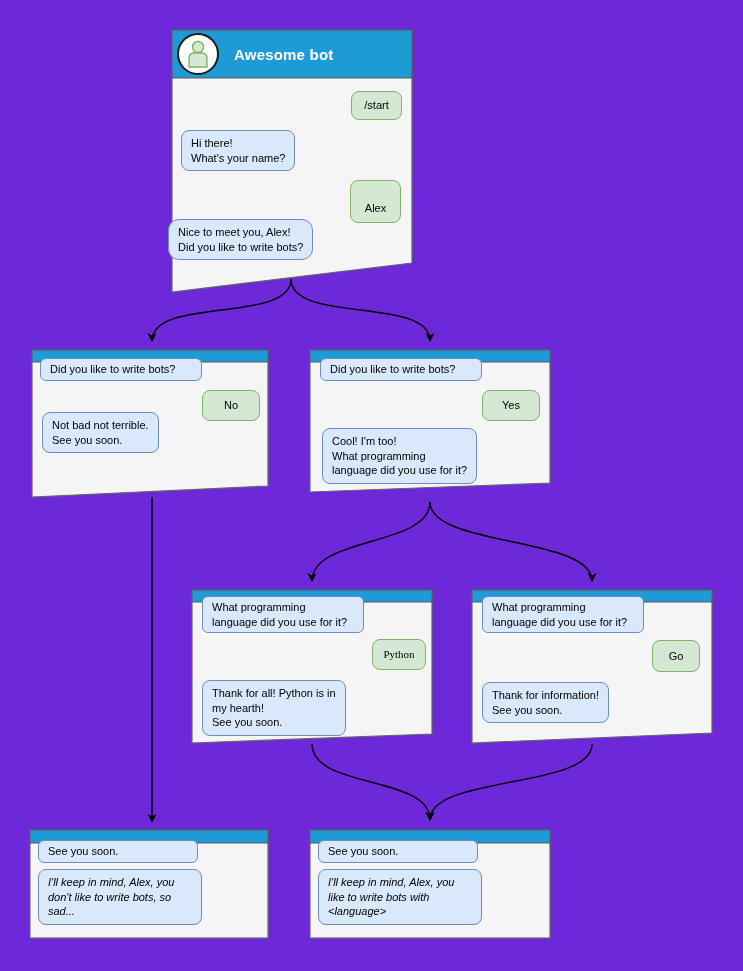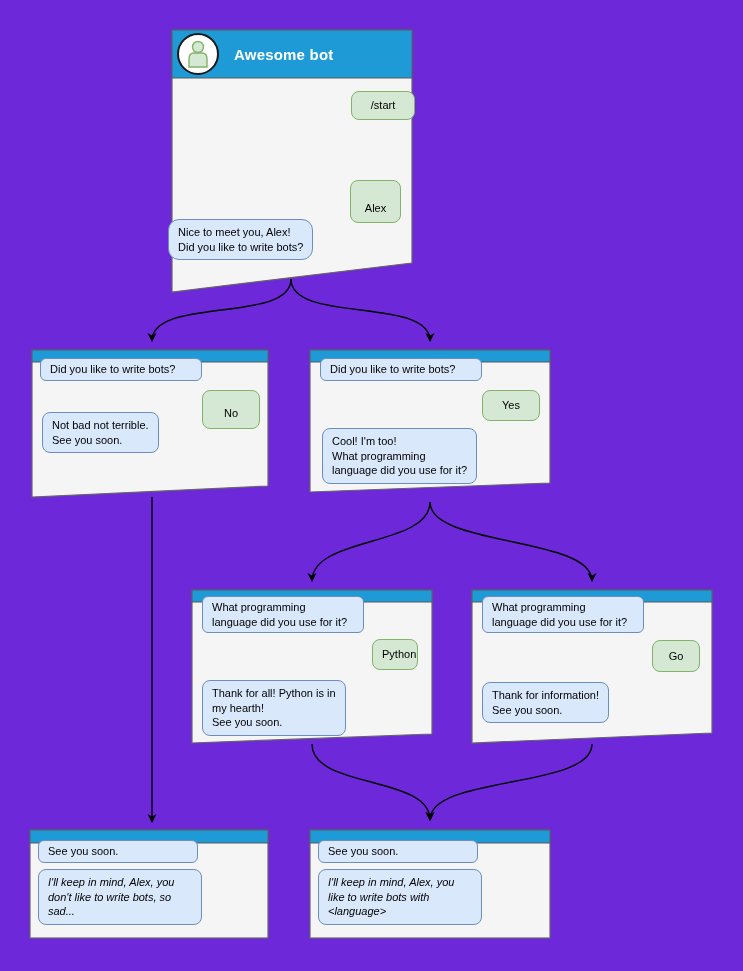--- a/index.html
+++ b/index.html
@@ -21,35 +21,35 @@
   .avatar{
     position:absolute;left:177px;top:33px;width:42px;height:42px;border-radius:50%;
     background:#ffffff;border:2px solid #1a1a1a;box-sizing:border-box;
     display:flex;align-items:center;justify-content:center;
   }
   .win-title{
     position:absolute;left:234px;top:46px;color:#ffffff;
     font-size:15px;font-weight:bold;letter-spacing:.2px;
   }
   
-  #b-start{left:351px;top:91px;width:64px;padding-top:6px;padding-bottom:6px;}
+  #b-start{left:351px;top:91px;width:51px;padding-top:6px;padding-bottom:6px;}
   #b-greeting{left:181px;top:130px;}
   #b-name{left:350px;top:180px;width:51px;padding-top:20px;padding-bottom:6px;}
   #b-nice{left:168px;top:219px;border-radius:11px;}
   
   #b-no-q{left:40px;top:358px;}
-  #b-no-a{left:202px;top:390px;width:58px;padding-top:15px;padding-bottom:7px;}
+  #b-no-a{left:202px;top:390px;width:58px;padding-top:7px;padding-bottom:7px;}
   #b-no-r{left:42px;top:412px;}
   
   #b-yes-q{left:320px;top:358px;}
   #b-yes-a{left:482px;top:390px;width:58px;padding-top:7px;padding-bottom:7px;border-radius:8px;}
   #b-yes-r{left:322px;top:428px;}
   
   #b-py-q{left:202px;top:596px;}
-  #b-py-a{left:372px;top:639px;width:46px;padding-top:7px;padding-bottom:7px;}
+  #b-py-a{left:372px;top:639px;width:54px;padding-top:7px;padding-bottom:7px;font-family:Liberation Serif, serif;}
   #b-py-r{left:202px;top:680px;}
   
   #b-go-q{left:482px;top:596px;}
   #b-go-a{left:652px;top:640px;width:48px;padding-top:8px;padding-bottom:7px;}
   #b-go-r{left:482px;top:682px;}
   
   #b-endno-q{left:38px;top:840px;}
   #b-endno-r{left:38px;top:869px;}
   #b-endyes-q{left:318px;top:840px;}
   #b-endyes-r{left:318px;top:869px;}
@@ -99,20 +99,22 @@
 
   <div class="avatar">
     <svg width="34" height="34" viewBox="0 0 34 34">
       <circle cx="17" cy="10" r="5.5" fill="#D5E8D4" stroke="#82B366" stroke-width="1.4"></circle>
       <path d="M8,30 L8,22 Q8,16 13,16 L21,16 Q26,16 26,22 L26,30 Z" fill="#D5E8D4" stroke="#82B366" stroke-width="1.4"></path>
     </svg>
   </div>
   <div class="win-title">Awesome bot</div>
 
   <div id="b-start" class="bubble user">/start</div>
+  <div id="b-greeting" class="bubble bot">Hi there!
+What's your name?</div>
   <div id="b-name" class="bubble user">Alex</div>
   <div id="b-nice" class="bubble bot">Nice to meet you, Alex!
 Did you like to write bots?</div>
 
   <div id="b-no-q" class="bubble bot compact w162">Did you like to write bots?</div>
   <div id="b-no-a" class="bubble user">No</div>
   <div id="b-no-r" class="bubble bot">Not bad not terrible.
 See you soon.</div>
 
   <div id="b-yes-q" class="bubble bot compact w162">Did you like to write bots?</div>

